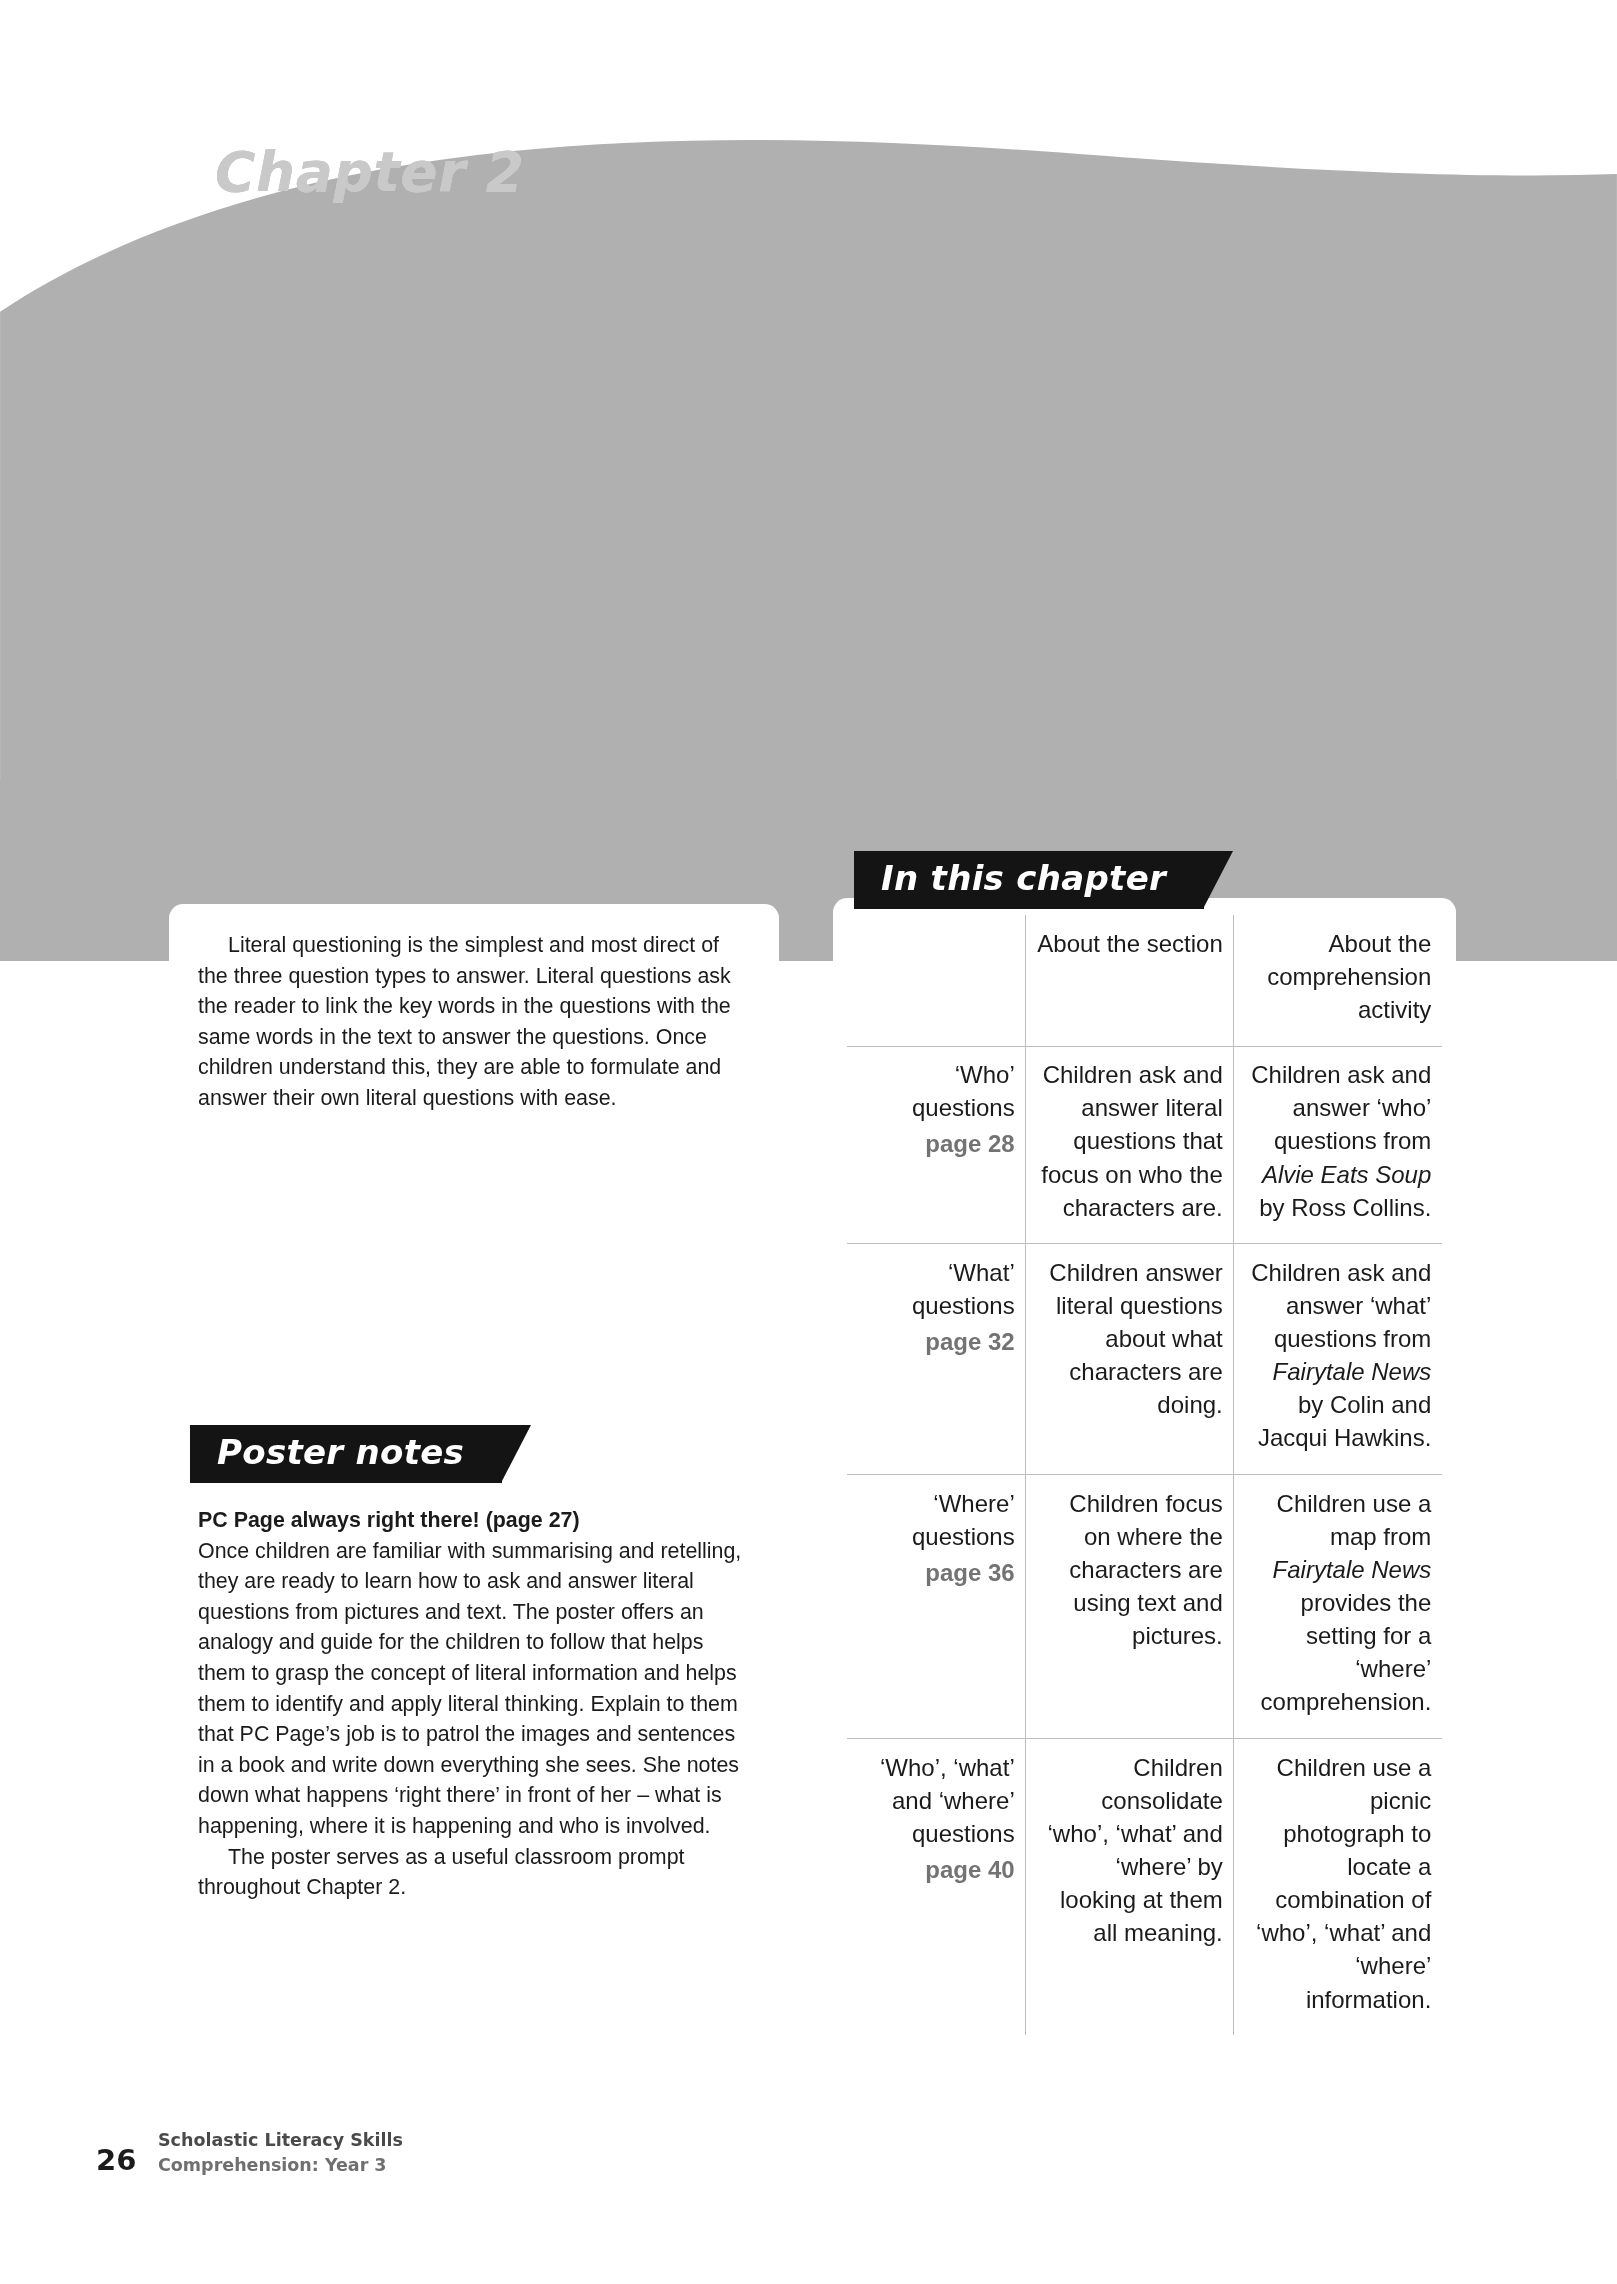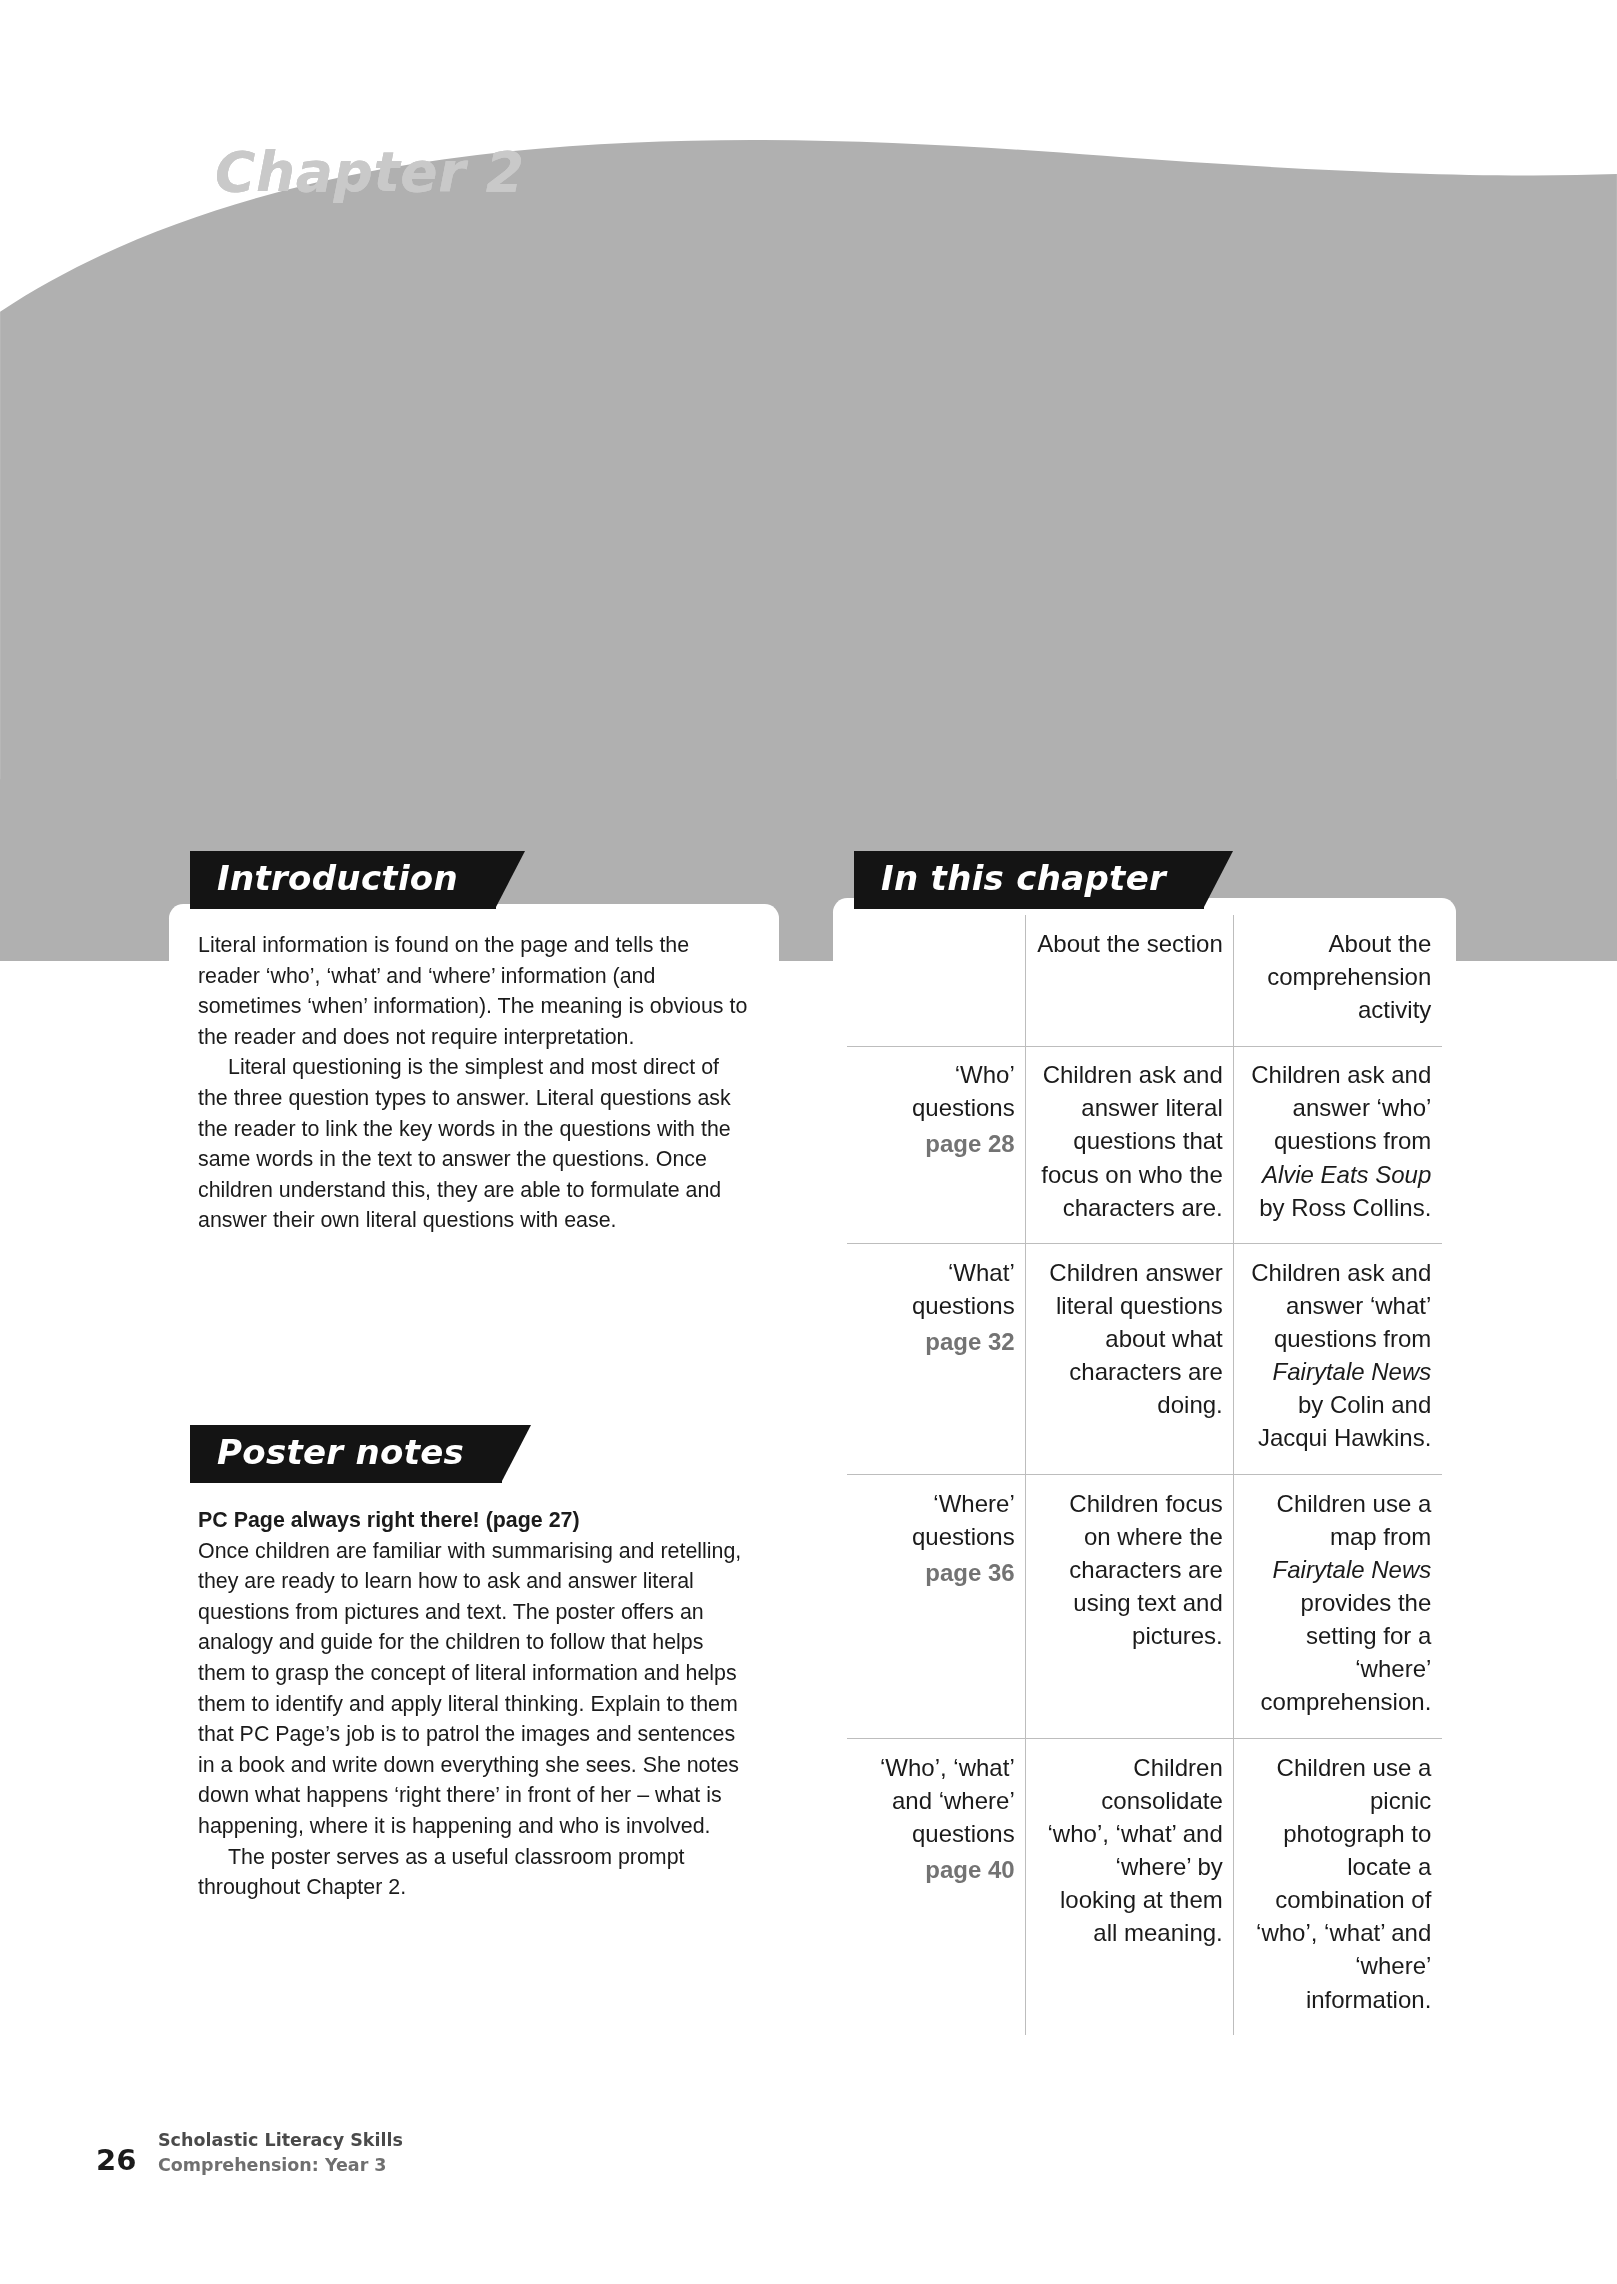--- a/index.html
+++ b/index.html
@@ -193,23 +193,21 @@
   <div class="grey-shape">
     <svg width="1617" height="961" viewBox="0 0 2490 1480" xmlns="http://www.w3.org/2000/svg">
       <path d="M0,480 C470,170 1180,200 1700,240 C2030,265 2300,275 2490,268 L2490,1480 L0,1480 Z" fill="#b0b0b0"></path>
       <rect x="0" y="1200" width="2490" height="280" fill="#b0b0b0"></rect>
     </svg>
   </div>
 
   <div class="chapter-label">Chapter 2</div>
 
 
-  <div class="banner" style="left:190px; top:851px;">Introduction</div>
   <div class="card" style="left:169px; top:904px; width:610px;">
-    <p>Literal information is found on the page and tells the reader ‘who’, ‘what’ and ‘where’ information (and sometimes ‘when’ information). The meaning is obvious to the reader and does not require interpretation.</p>
     <p class="indent">Literal questioning is the simplest and most direct of the three question types to answer. Literal questions ask the reader to link the key words in the questions with the same words in the text to answer the questions. Once children understand this, they are able to formulate and answer their own literal questions with ease.</p>
   </div>
 
   <div class="banner" style="left:190px; top:1425px;">Poster notes</div>
   <div class="card" style="left:169px; top:1479px; width:610px;">
     <p class="b">PC Page always right there! (page 27)</p>
     <p>Once children are familiar with summarising and retelling, they are ready to learn how to ask and answer literal questions from pictures and text. The poster offers an analogy and guide for the children to follow that helps them to grasp the concept of literal information and helps them to identify and apply literal thinking. Explain to them that PC Page’s job is to patrol the images and sentences in a book and write down everything she sees. She notes down what happens ‘right there’ in front of her – what is happening, where it is happening and who is involved.</p>
     <p class="indent">The poster serves as a useful classroom prompt throughout Chapter 2.</p>
   </div>
 

